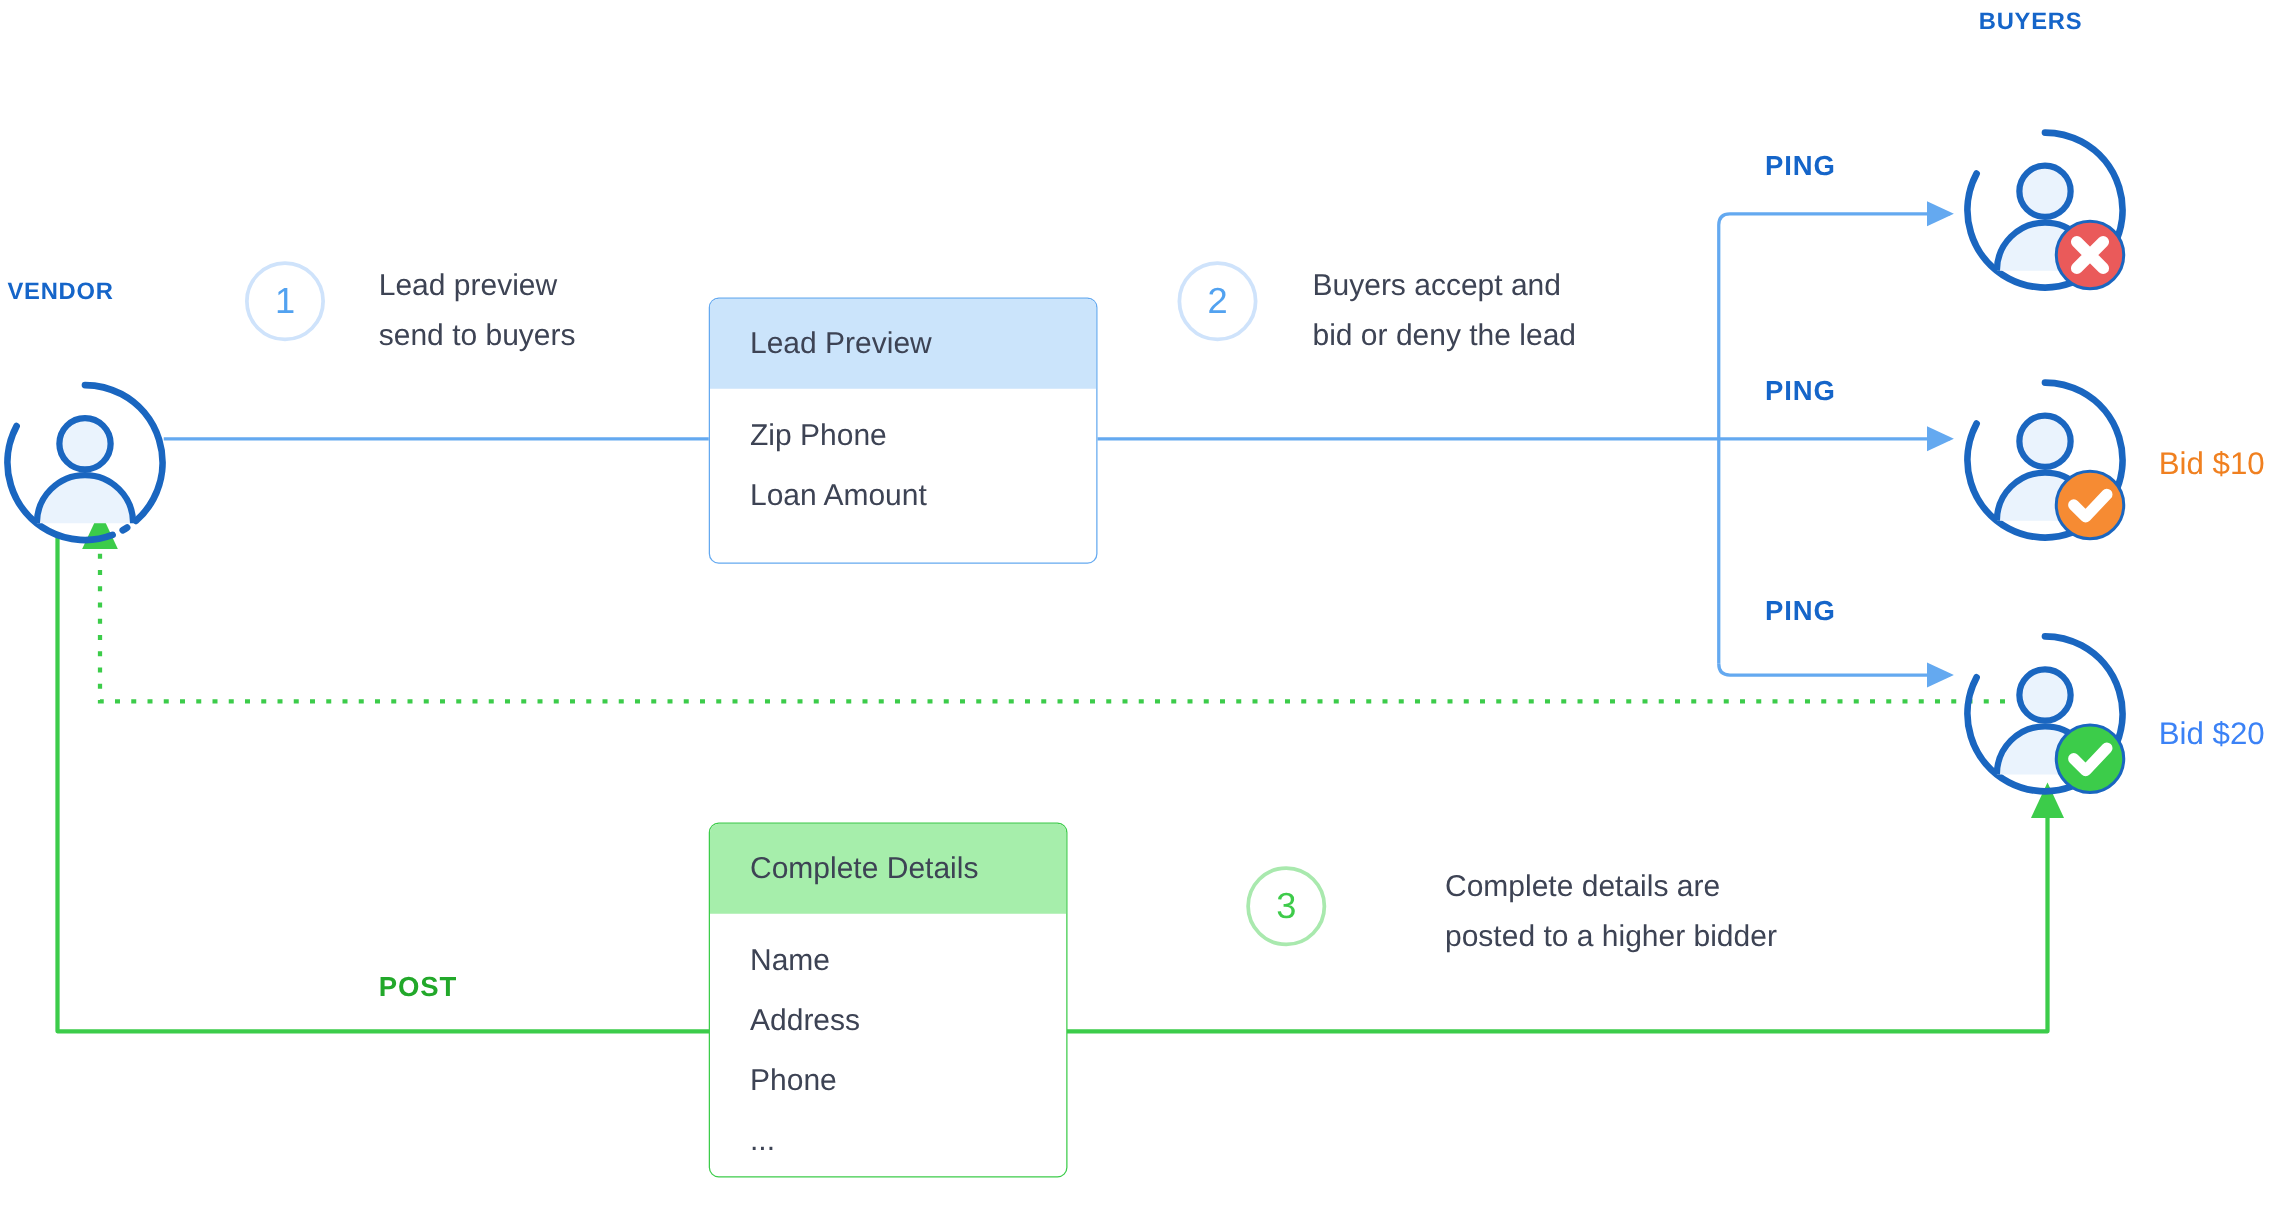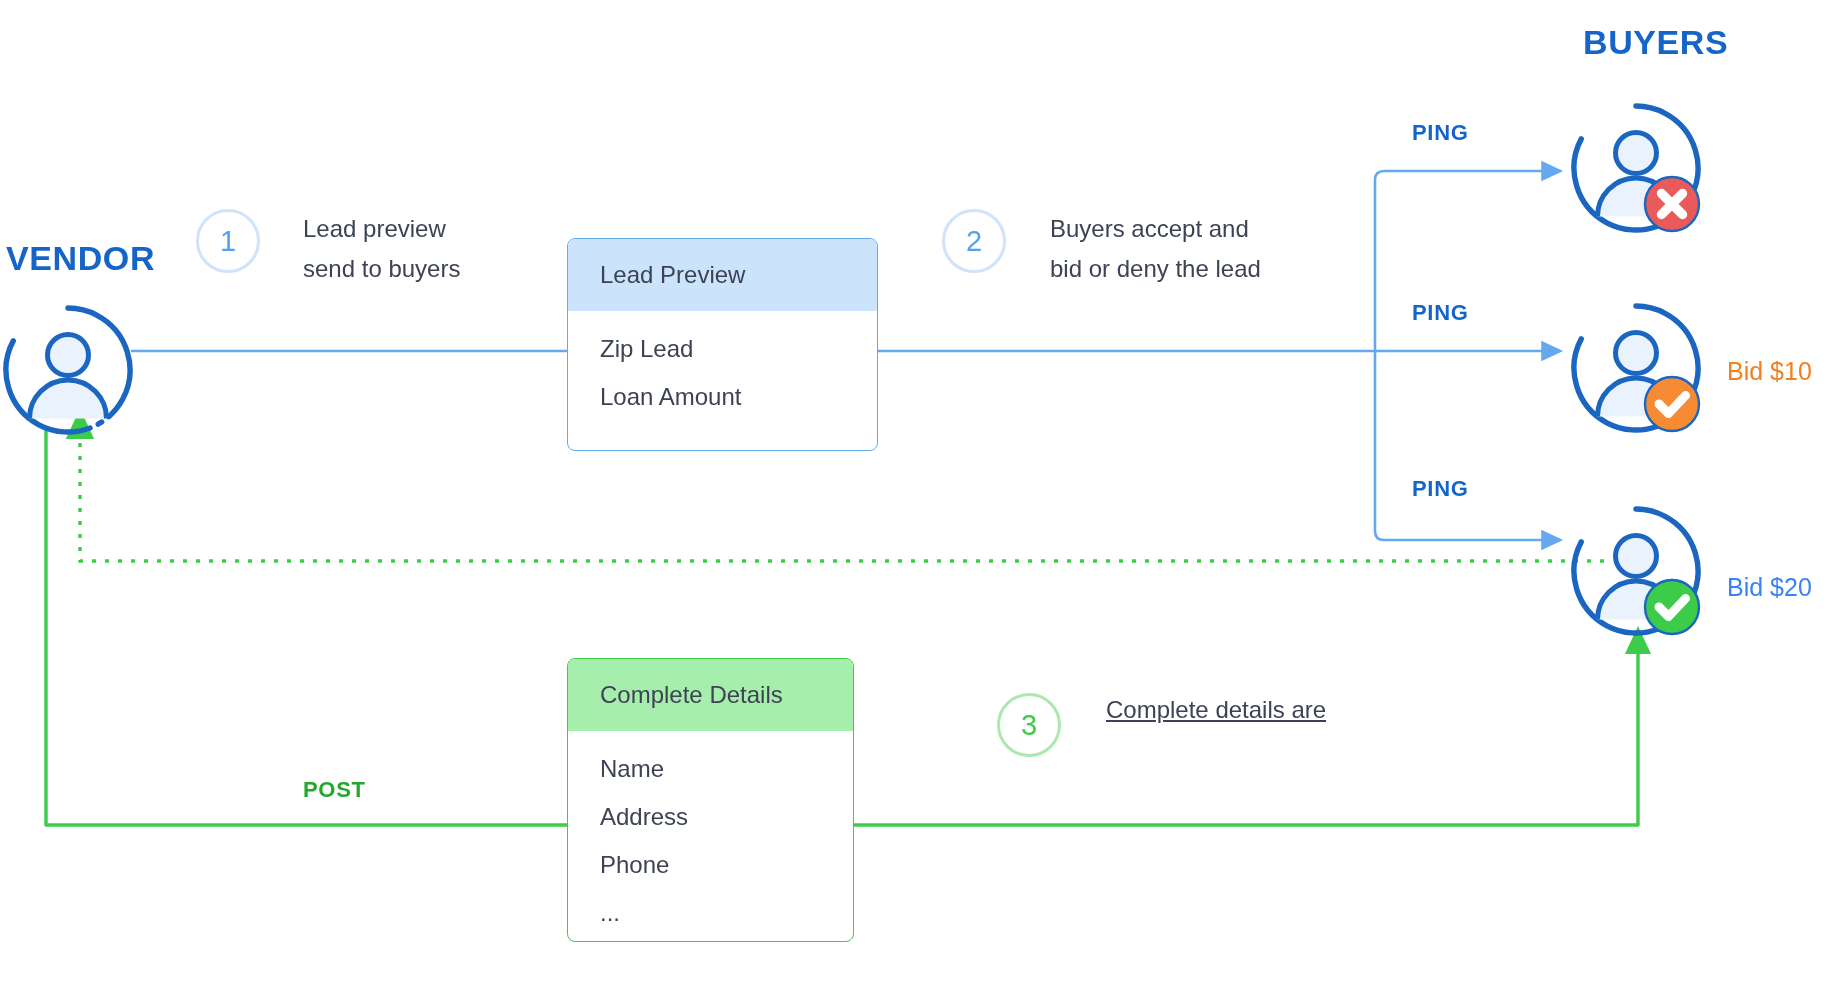--- a/index.html
+++ b/index.html
@@ -28,25 +28,24 @@
   }
 
   .lbl {
     position: absolute;
     white-space: nowrap;
     line-height: 1.0;
   }
 
   
   .role-heading {
-    font-size: 34px;
+    font-size: 19px;
     font-weight: bold;
     letter-spacing: 0.6px;
     color: #1565c9;
-    margin-top: 17px;
   }
   #vendor-heading { left: 6px; top: 224px; }
   #buyers-heading { left: 1583px; top: 8px; }
 
   
   .wire-label {
     font-size: 22px;
     font-weight: bold;
     letter-spacing: 0.7px;
   }
@@ -77,21 +76,21 @@
   #step-3 { left: 997px; top: 693px; }
 
   .step-text {
     position: absolute;
     font-size: 24px;
     color: #3d4354;
     line-height: 40px;
   }
   #step-1-text { left: 303px; top: 209px; }
   #step-2-text { left: 1050px; top: 209px; }
-  #step-3-text { left: 1106px; top: 690px; text-decoration: underline; }
+  #step-3-text { left: 1156px; top: 690px; }
 
   
   .card {
     position: absolute;
     box-sizing: border-box;
     border-radius: 8px;
     background: #ffffff;
     overflow: hidden;
   }
   .card-head {
@@ -198,26 +197,27 @@
   <div class="step-text" id="step-2-text">
     <div>Buyers accept and</div>
     <div>bid or deny the lead</div>
   </div>
 
   <div class="step green" id="step-3">
     <span>3</span>
   </div>
   <div class="step-text" id="step-3-text">
     <div>Complete details are</div>
+    <div>posted to a higher bidder</div>
   </div>
 
   <div class="card" id="card-lead">
     <div class="card-head">Lead Preview</div>
     <div class="card-body">
-      <div class="card-row">Zip Lead</div>
+      <div class="card-row">Zip Phone</div>
       <div class="card-row">Loan Amount</div>
     </div>
   </div>
 
   <div class="card" id="card-details">
     <div class="card-head">Complete Details</div>
     <div class="card-body">
       <div class="card-row">Name</div>
       <div class="card-row">Address</div>
       <div class="card-row">Phone</div>

